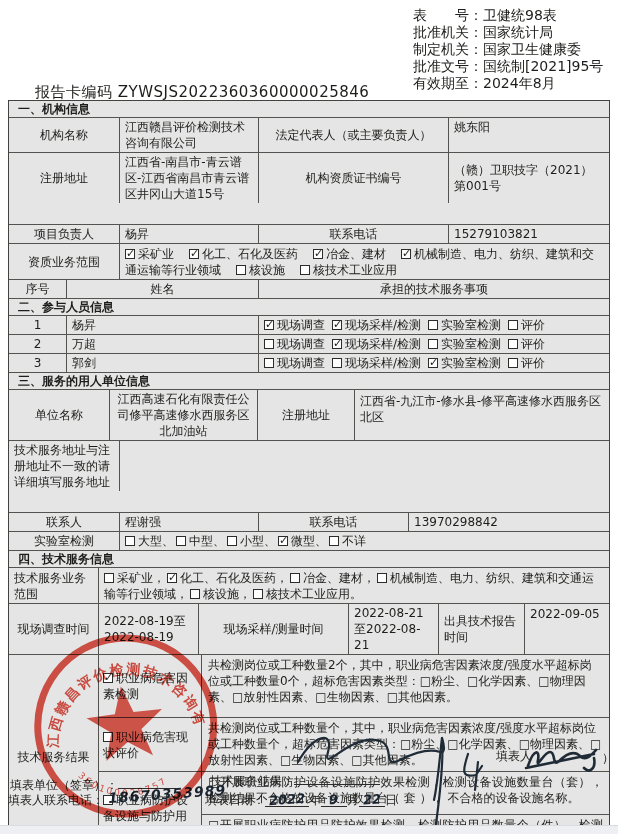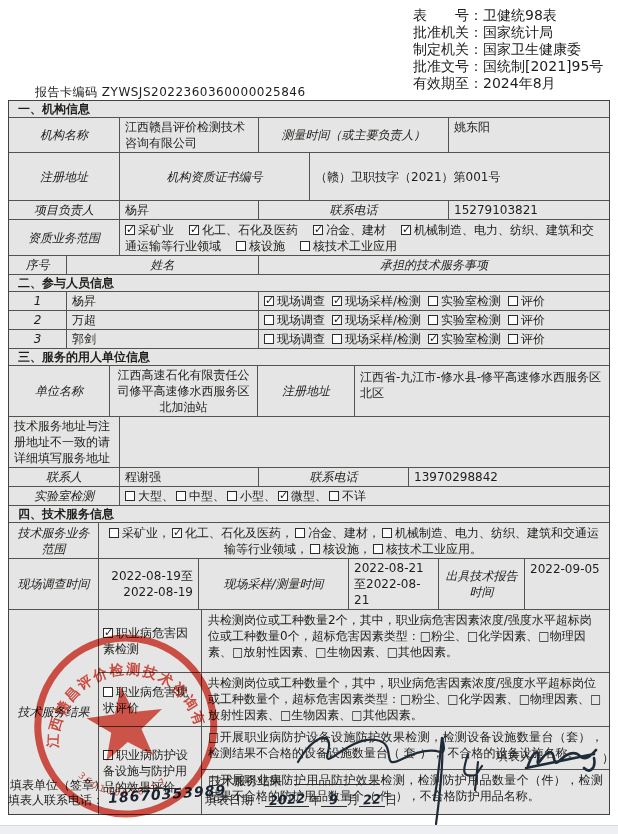--- a/index.html
+++ b/index.html
@@ -4,37 +4,37 @@
 <style>
   * { box-sizing: border-box; }
   html,body { margin:0; padding:0; }
   body {
     width:618px; height:834px; background:#ffffff; position:relative; overflow:hidden;
     font-family:"DejaVu Sans","Liberation Sans",sans-serif;
     font-size:12px; color:#1d1d1b; line-height:16px;
   }
   .doc-header { position:absolute; top:7px; left:413px; }
   .hline { display:flex; line-height:17px; font-size:14px; white-space:nowrap; }
-  .report-code { position:absolute; top:84px; left:35px; font-size:12px; letter-spacing:.5px; }
+  .report-code { position:absolute; top:84px; left:35px; font-size:15px; letter-spacing:.5px; }
 
   .form-table { position:absolute; top:100px; left:8px; width:602px; border:1.5px solid #44423f; background:#e5e5e5; }
   .row { display:flex; border-top:1px solid #55534f; align-items:stretch; }
   .row:first-child { border-top:none; }
   .cell { border-left:1px solid #55534f; padding:1px 5px; }
   .cell:first-child { border-left:none; }
-  .lab { display:flex; align-items:center; justify-content:center; text-align:center;font-style:italic; }
+  .lab { display:flex; align-items:center; justify-content:center; text-align:left; }
   .val { display:flex; align-items:center; }
   .sec-title { font-weight:bold; padding:0 4px 0 9px; line-height:16px; min-height:16px; }
 
   
   .w110{width:110px;} .w140{width:139px;} .w190{width:190px;} .fx{flex:1;}
   .w57{width:57px;} .w192{width:192px;} .w148{width:148px;text-align:center;} .w97{width:97px;} .w150{width:150px;}
-  .w89{width:89px;} .w100b{width:100px;text-align:right;} .w150c{width:150px;} .w90{width:90px;} .w86{width:86px;}
-
-  .h34{min-height:34px;} .h48{min-height:48px;} .h18{min-height:18px;} .h17{min-height:17px;}
+  .w89{width:89px;} .w100b{width:100px;} .w150c{width:150px;} .w90{width:90px;} .w86{width:86px;}
+
+  .h34{min-height:34px;} .h48{min-height:48px;} .h18{min-height:18px;margin-top:21px;} .h17{min-height:17px;}
   .h36{min-height:36px;}
 
   
   .cb { display:inline-block; width:10px; height:10px; border:1.3px solid #2d2c2a; margin-right:3px;
         vertical-align:-1px; position:relative; background:#fff; flex:none; }
   .cb.checked::after { content:"\2713"; position:absolute; left:0; top:-4px; font-size:11px; color:#21201e; }
   .opt { margin-right:2px; }
   .opt .sfx { margin-right:1px; }
   .tasks .opt { margin-right:7px; }
 
@@ -93,25 +93,26 @@
 </div>
 
 <div class="form-table">
 
   <div class="row">
       <div class="sec-title fx">一、机构信息</div>
     </div>
   <div class="row h34">
     <div class="cell lab w110">机构名称</div>
     <div class="cell val w140">江西赣昌评价检测技术咨询有限公司</div>
-    <div class="cell lab w190">测量时间（或主要负责人）</div>
+    <div class="cell lab w190">法定代表人（或主要负责人）</div>
     <div class="cell fx">姚东阳</div>
   </div>
   <div class="row h48">
     <div class="cell lab w110">注册地址</div>
+    <div class="cell val w140">江西省-南昌市-青云谱区-江西省南昌市青云谱区井冈山大道15号</div>
     <div class="cell lab w190">机构资质证书编号</div>
     <div class="cell val fx">（赣）卫职技字（2021）第001号</div>
   </div>
   <div class="row h18">
     <div class="cell lab w110">项目负责人</div>
     <div class="cell val w140">杨昇</div>
     <div class="cell lab w190">联系电话</div>
     <div class="cell val fx">15279103821</div>
   </div>
   <div class="row h34">
@@ -188,21 +189,21 @@
         <span class="opt"><span class="cb checked"></span><span>微型</span><span>、</span></span>
         <span class="opt"><span class="cb"></span><span>不详</span></span>
     </div>
   </div>
 
   <div class="row">
       <div class="sec-title fx">四、技术服务信息</div>
     </div>
   <div class="row h34">
     <div class="cell lab w89">技术服务业务范围</div>
-    <div class="cell fx" style="padding-top:2px;text-align:center;">
+    <div class="cell fx" style="padding-top:2px;">
       <span class="opt"><span class="cb"></span><span>采矿业</span><span>，</span></span><span class="opt"><span class="cb checked"></span><span>化工、石化及医药</span><span>，</span></span><span class="opt"><span class="cb"></span><span>冶金、建材</span><span>，</span></span><span class="opt"><span class="cb"></span><span>机械制造、电力、纺织、建筑和交通运输等行业领域</span><span>，</span></span><span class="opt"><span class="cb"></span><span>核设施</span><span>，</span></span><span class="opt"><span class="cb"></span><span>核技术工业应用</span><span>。</span></span>
     </div>
   </div>
   <div class="row h36">
     <div class="cell lab w89">现场调查时间</div>
     <div class="cell val w100b">2022-08-19至2022-08-19</div>
     <div class="cell lab w150c">现场采样/测量时间</div>
     <div class="cell val w90">2022-08-21至2022-08-21</div>
     <div class="cell lab w86">出具技术报告时间</div>
     <div class="cell val fx" style="align-items:flex-start;padding-top:2px;">2022-09-05</div>

